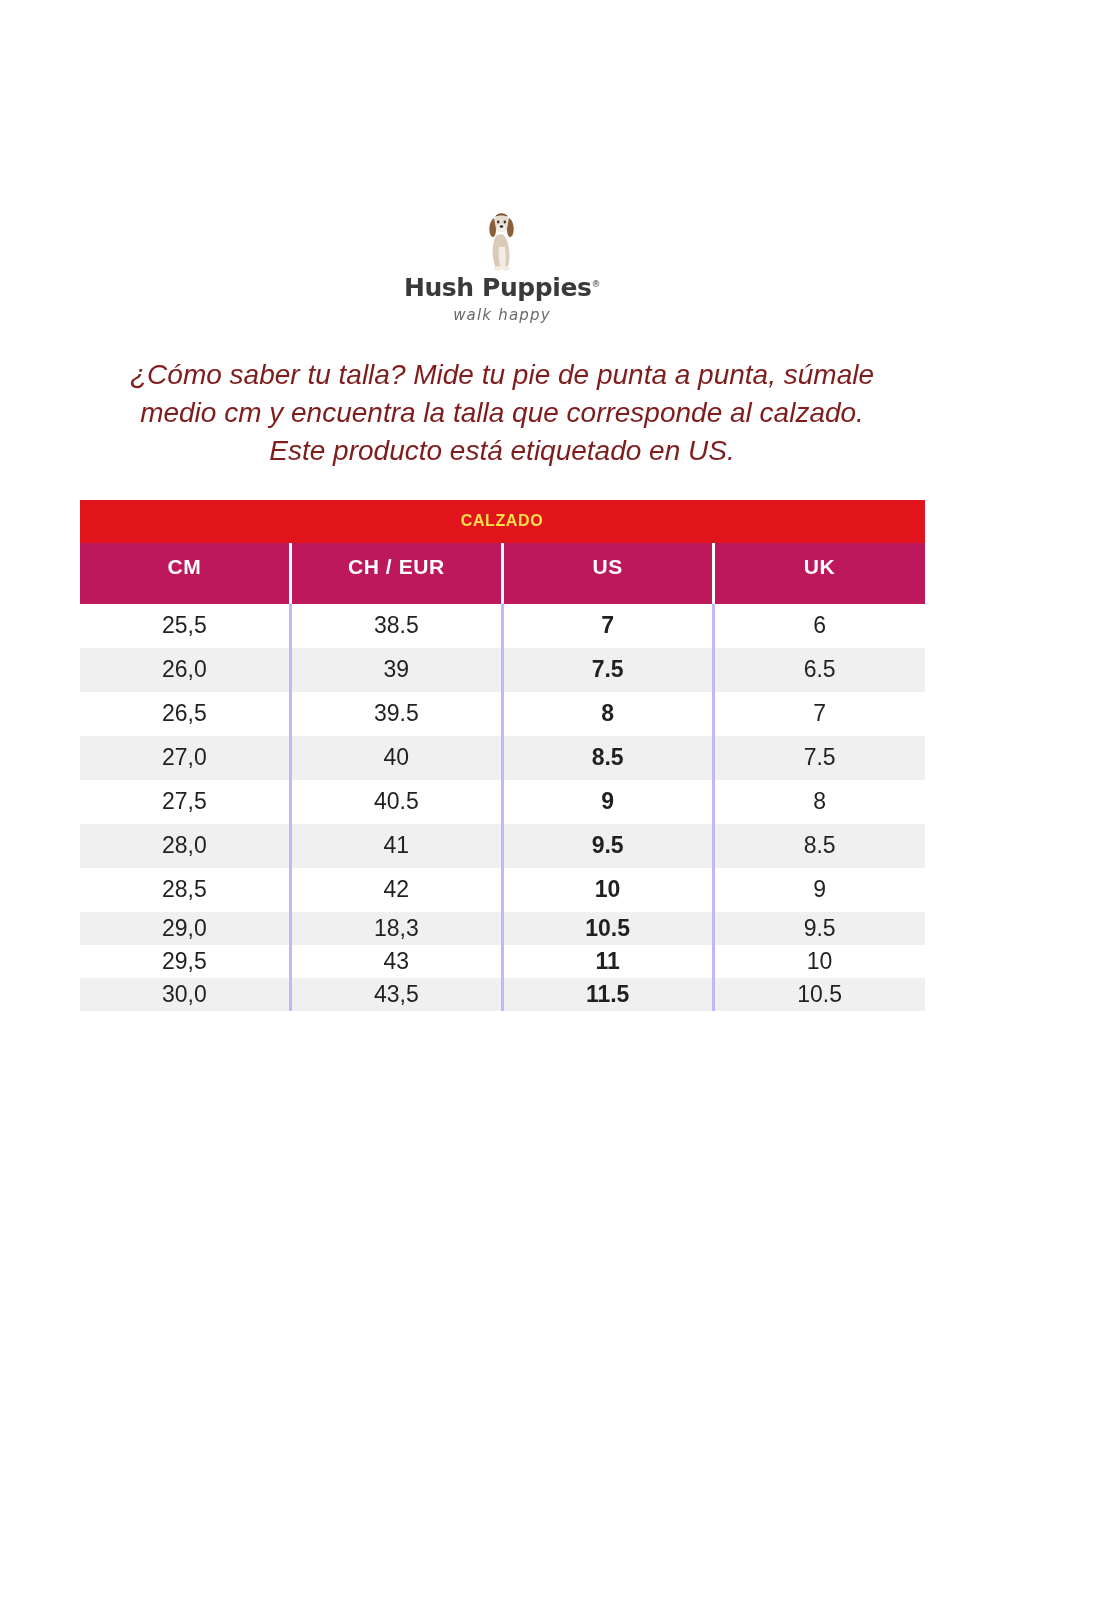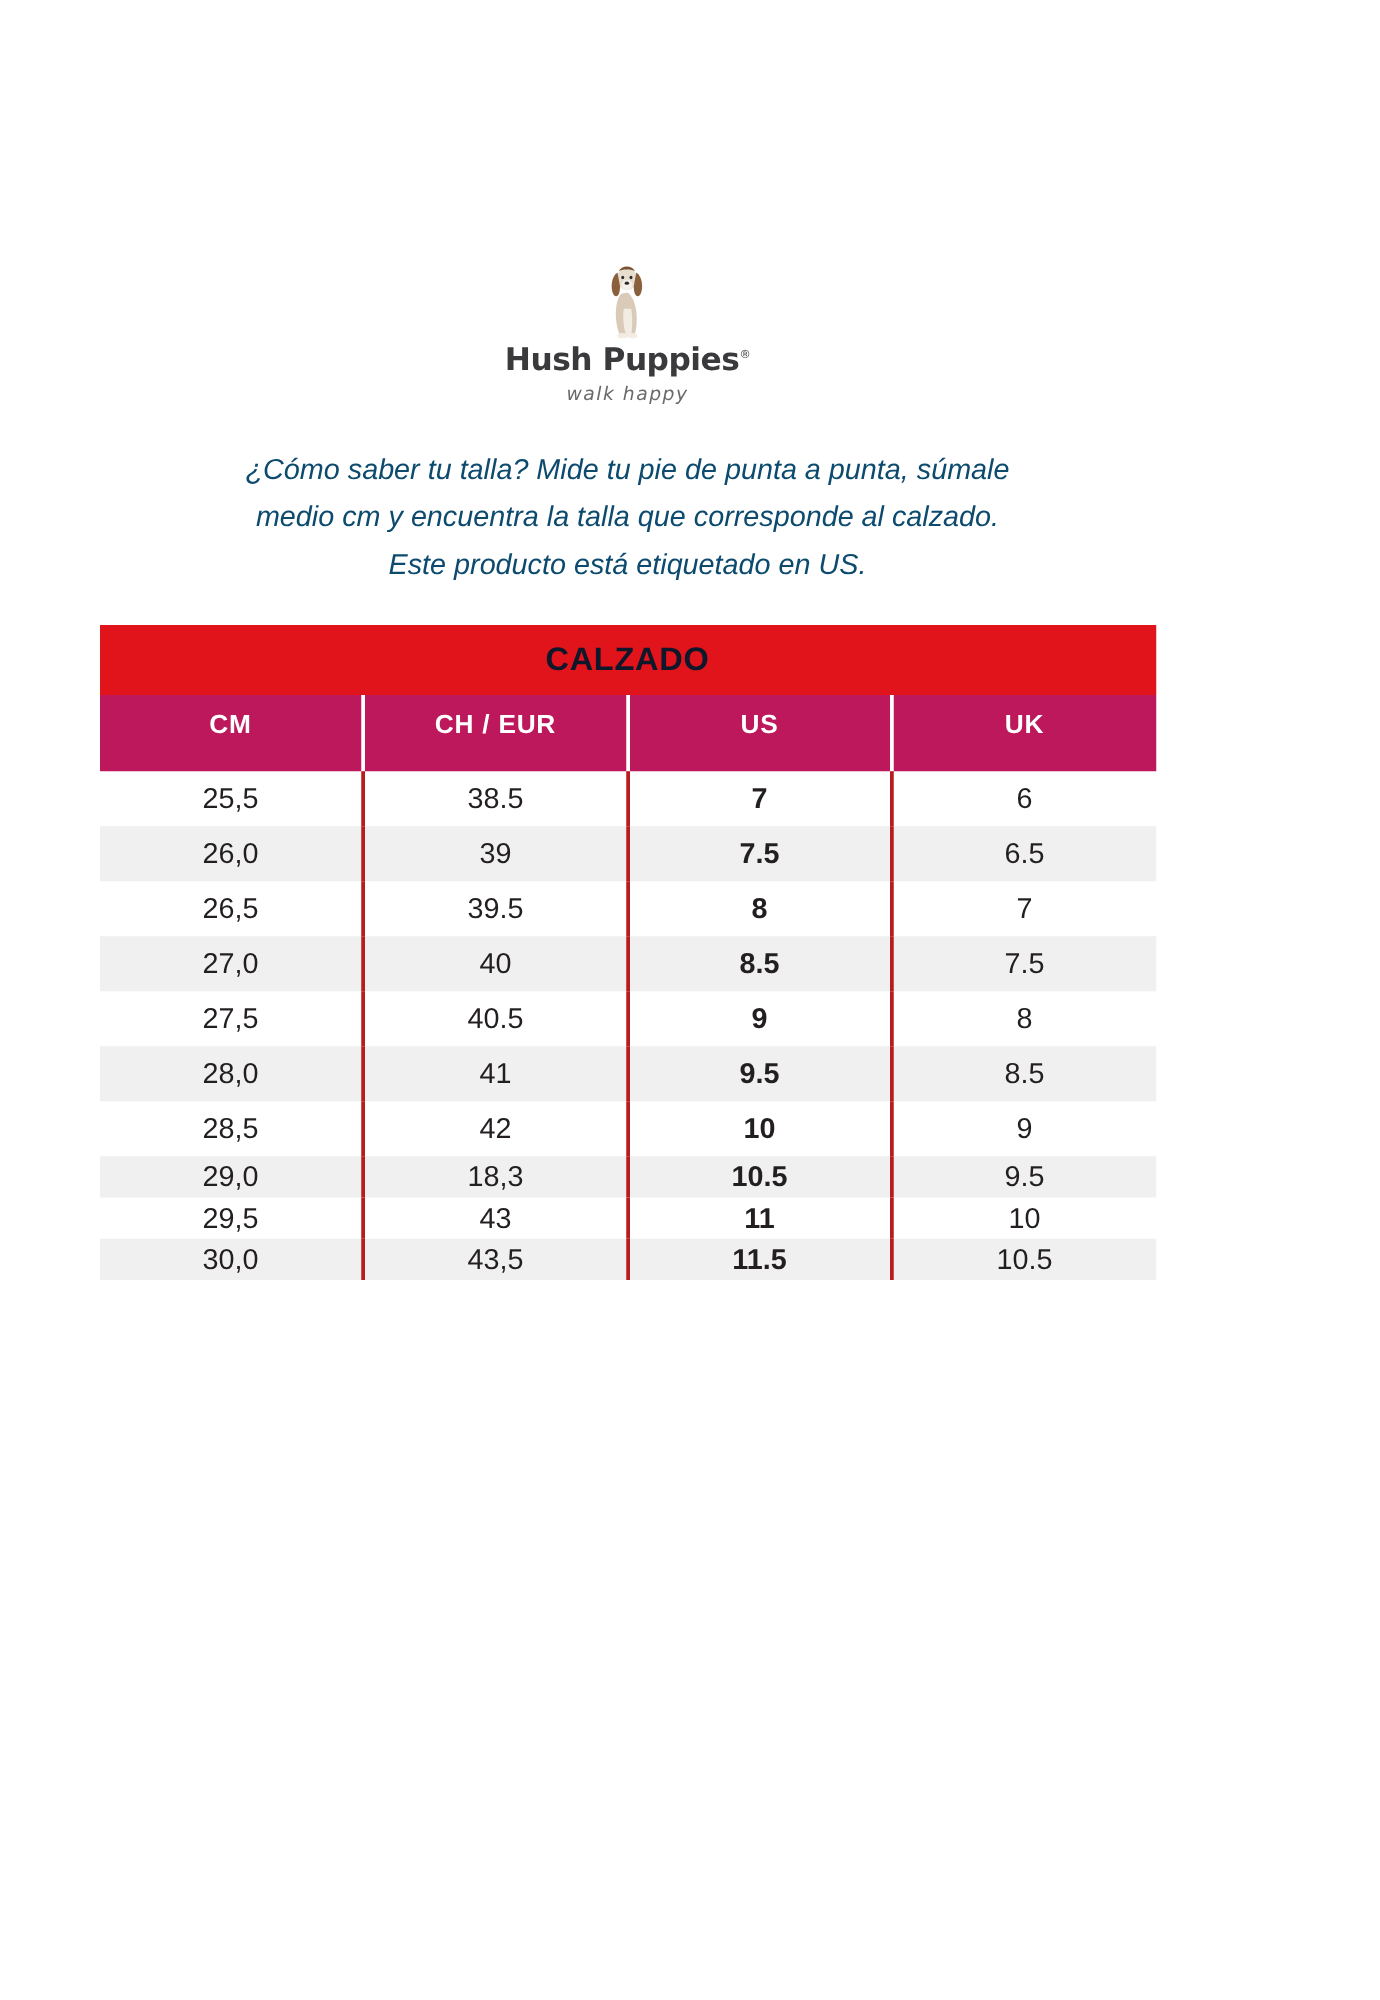--- a/index.html
+++ b/index.html
@@ -57,42 +57,42 @@
     letter-spacing: 1.2px;
     font-style: italic;
   }
 
   
   .intro {
     margin: 32px auto 0 auto;
     width: 800px;
     text-align: center;
     font-style: italic;
-    font-size: 23px;
+    font-size: 28px;
     line-height: 38px;
-    color: #0c4a6e;
+    color: #7f1d1d;
     font-family: "Liberation Sans", sans-serif;
   }
 
   
   .table-wrap {
     margin: 30px auto 0 auto;
     width: 845px;
   }
   table.size-table {
     width: 100%;
     border-collapse: collapse;
     table-layout: fixed;
   }
   table.size-table caption {
     caption-side: top;
     background: #e2141b;
-    color: #0f172a;
+    color: #fde047;
     font-weight: bold;
-    font-size: 26px;
+    font-size: 16px;
     letter-spacing: 0.6px;
     padding: 12px 0 13px 0;
     text-align: center;
   }
   table.size-table thead th {
     background: #be185d;
     color: #ffffff;
     font-weight: bold;
     font-size: 21px;
     letter-spacing: 0.6px;
@@ -100,21 +100,21 @@
     text-align: center;
     border-right: 3px solid #ffffff;
   }
   table.size-table thead th:last-child { border-right: none; }
 
   table.size-table tbody td {
     text-align: center;
     font-size: 23px;
     color: #231f20;
     padding: 8px 0 9px 0;
-    border-right: 3px solid #b91c1c;
+    border-right: 3px solid #c4b5fd;
   }
   table.size-table tbody td:last-child { border-right: none; }
   table.size-table tbody tr.alt td { background: #f0f0f0; }
   table.size-table tbody td.us-col { font-weight: bold; }
 
   
   table.size-table tbody tr.tight td { padding: 3px 0 3px 0; }
 </style>
 </head>
 <body>

